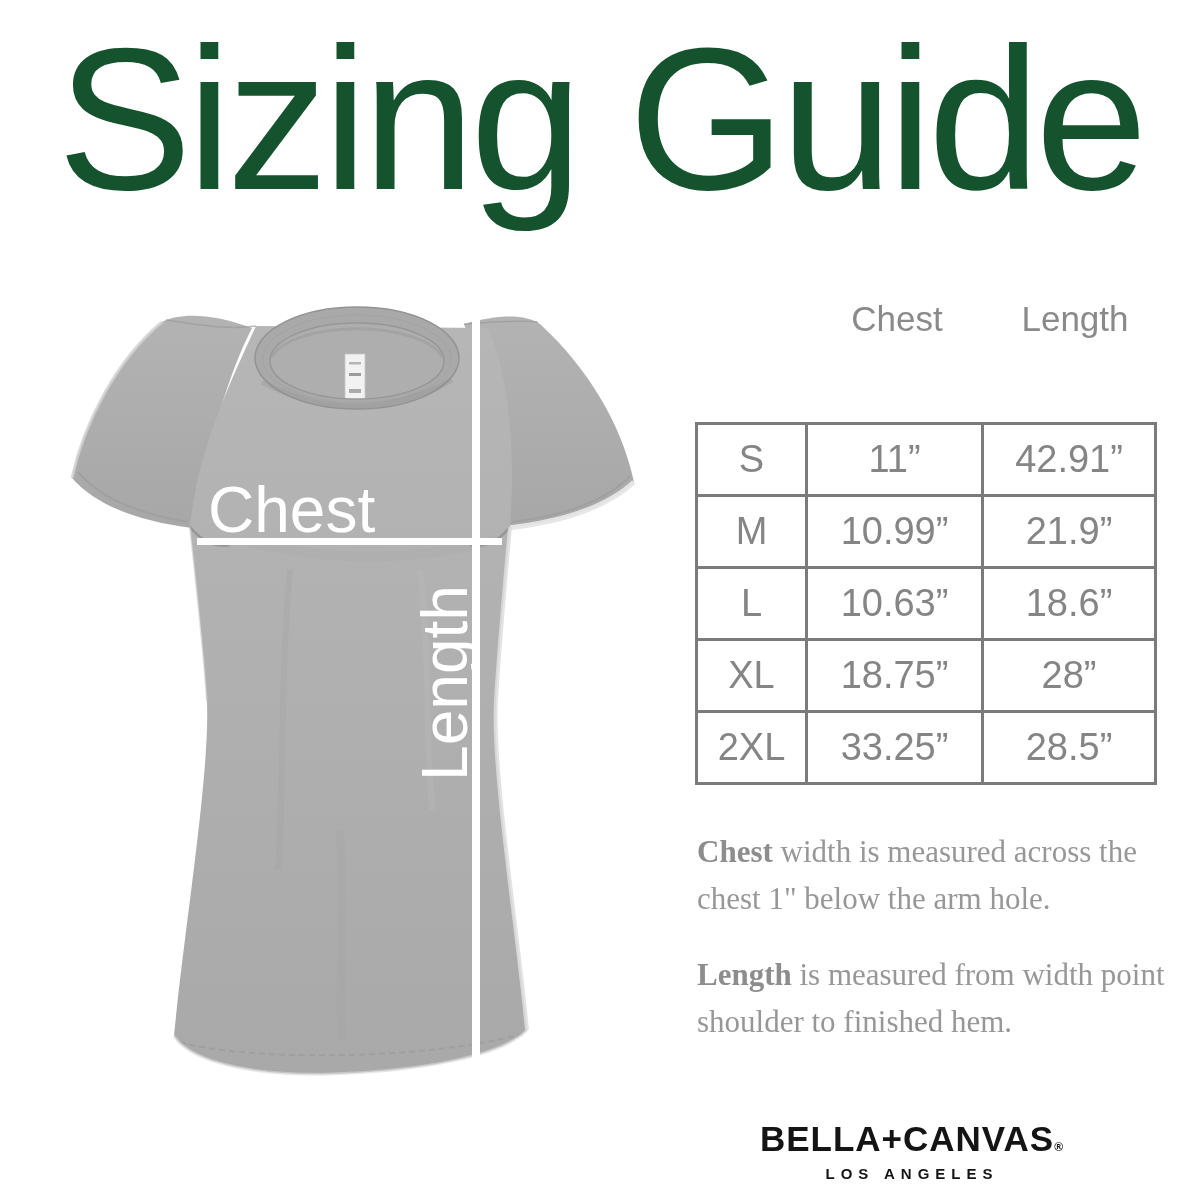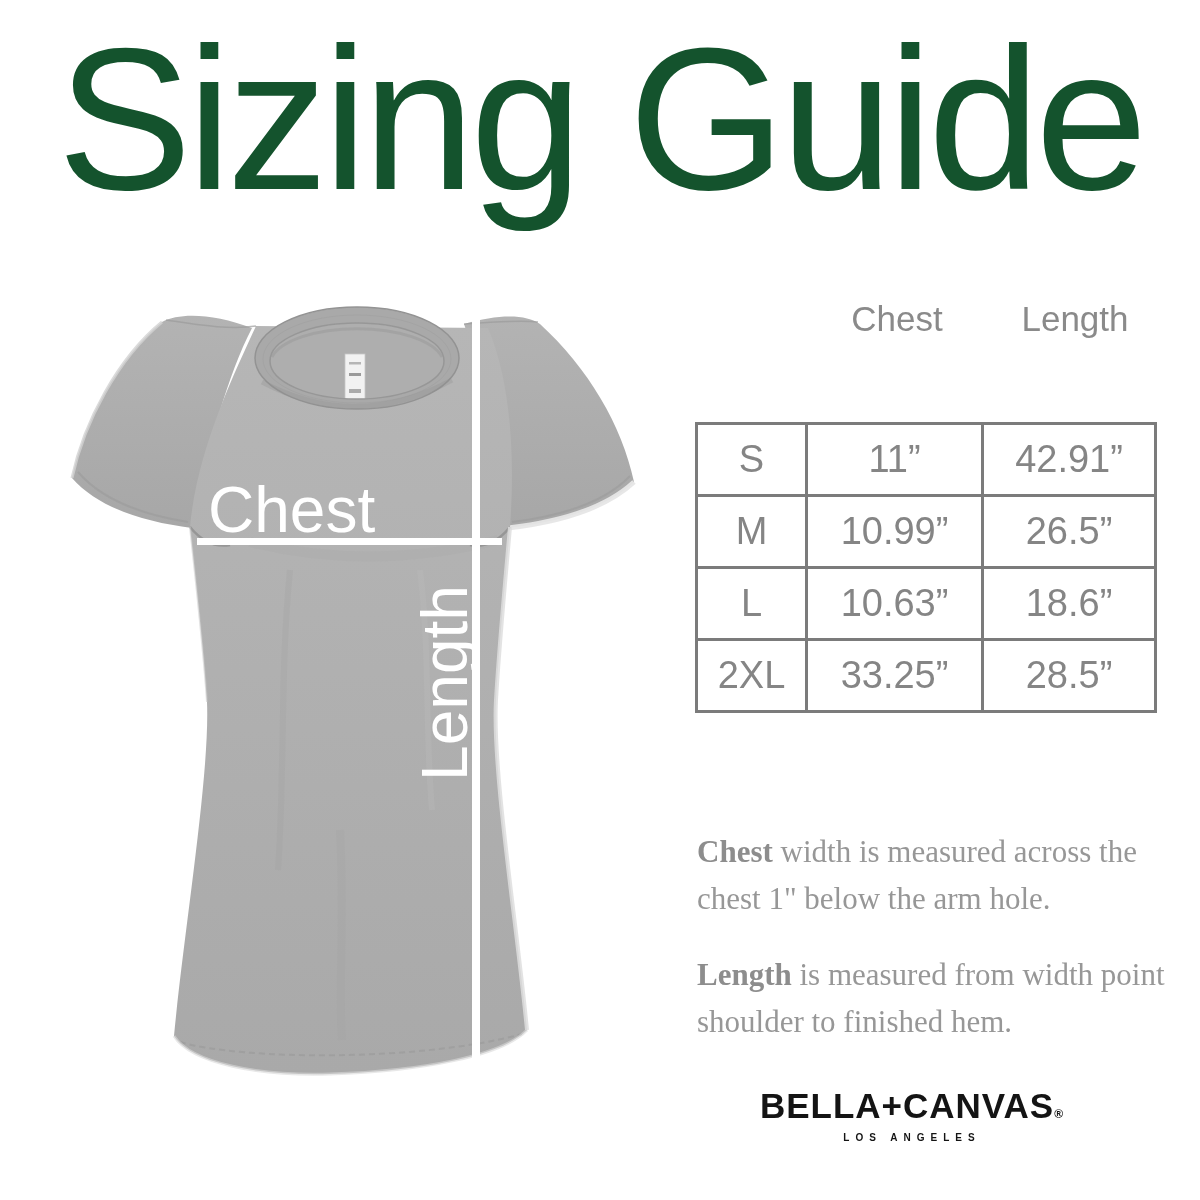--- a/index.html
+++ b/index.html
@@ -52,25 +52,25 @@
   td.c-length{width:170px;}
 
   
   .notes{position:absolute;left:697px;top:828px;width:472px;color:#979797;
          font-size:31px;line-height:47px;}
   .notes p{margin:0;font-family:Liberation Serif, serif;}
   .notes p + p{margin-top:29px;}
   .notes b{color:#8d8d8d;font-weight:700;}
 
   
-  .brand{position:absolute;left:695px;top:1086px;width:434px;text-align:center;
+  .brand{position:absolute;left:695px;top:1119px;width:434px;text-align:center;
          color:#141414;}
   .brand .name{font-size:35px;font-weight:800;letter-spacing:1px;white-space:nowrap;}
   .brand .reg{font-size:12px;font-weight:700;vertical-align:baseline;}
-  .brand .city{font-size:10px;font-weight:700;letter-spacing:6px;margin-top:6px;
+  .brand .city{font-size:15px;font-weight:700;letter-spacing:6px;margin-top:6px;
                white-space:nowrap;}
 </style>
 </head>
 <body>
 
 <div class="page-title">Sizing Guide</div>
 
 <div class="shirt-wrap">
   <svg width="640" height="830" viewBox="0 0 640 830">
     <defs>
@@ -148,26 +148,31 @@
 <table class="size-table">
   <tbody>
     <tr>
       <td class="c-size">S</td>
       <td class="c-chest">11”</td>
       <td class="c-length">42.91”</td>
     </tr>
     <tr>
       <td class="c-size">M</td>
       <td class="c-chest">10.99”</td>
-      <td class="c-length">26.5”</td>
+      <td class="c-length">21.9”</td>
     </tr>
     <tr>
       <td class="c-size">L</td>
       <td class="c-chest">10.63”</td>
       <td class="c-length">18.6”</td>
+    </tr>
+    <tr>
+      <td class="c-size">XL</td>
+      <td class="c-chest">18.75”</td>
+      <td class="c-length">28”</td>
     </tr>
     <tr>
       <td class="c-size">2XL</td>
       <td class="c-chest">33.25”</td>
       <td class="c-length">28.5”</td>
     </tr>
   </tbody>
 </table>
 
 <div class="notes">

